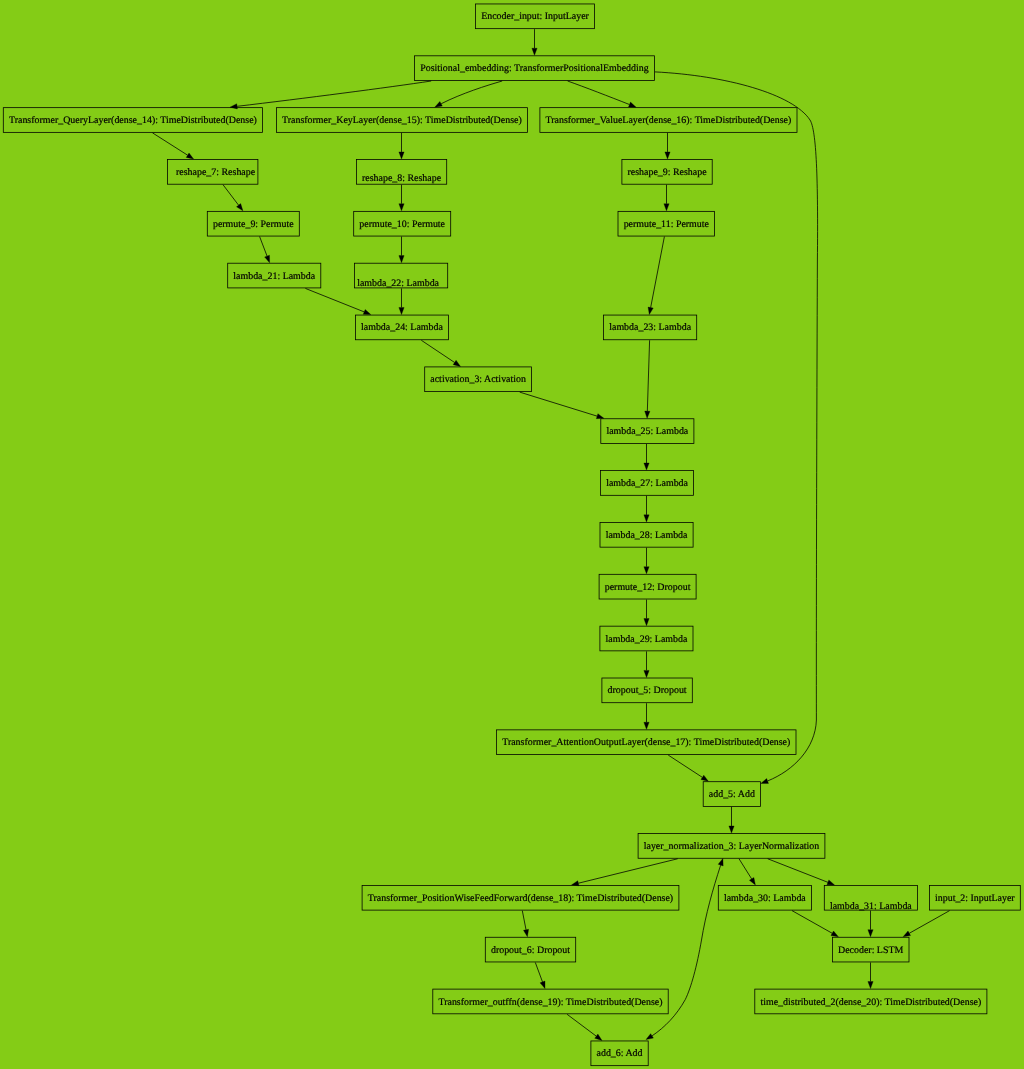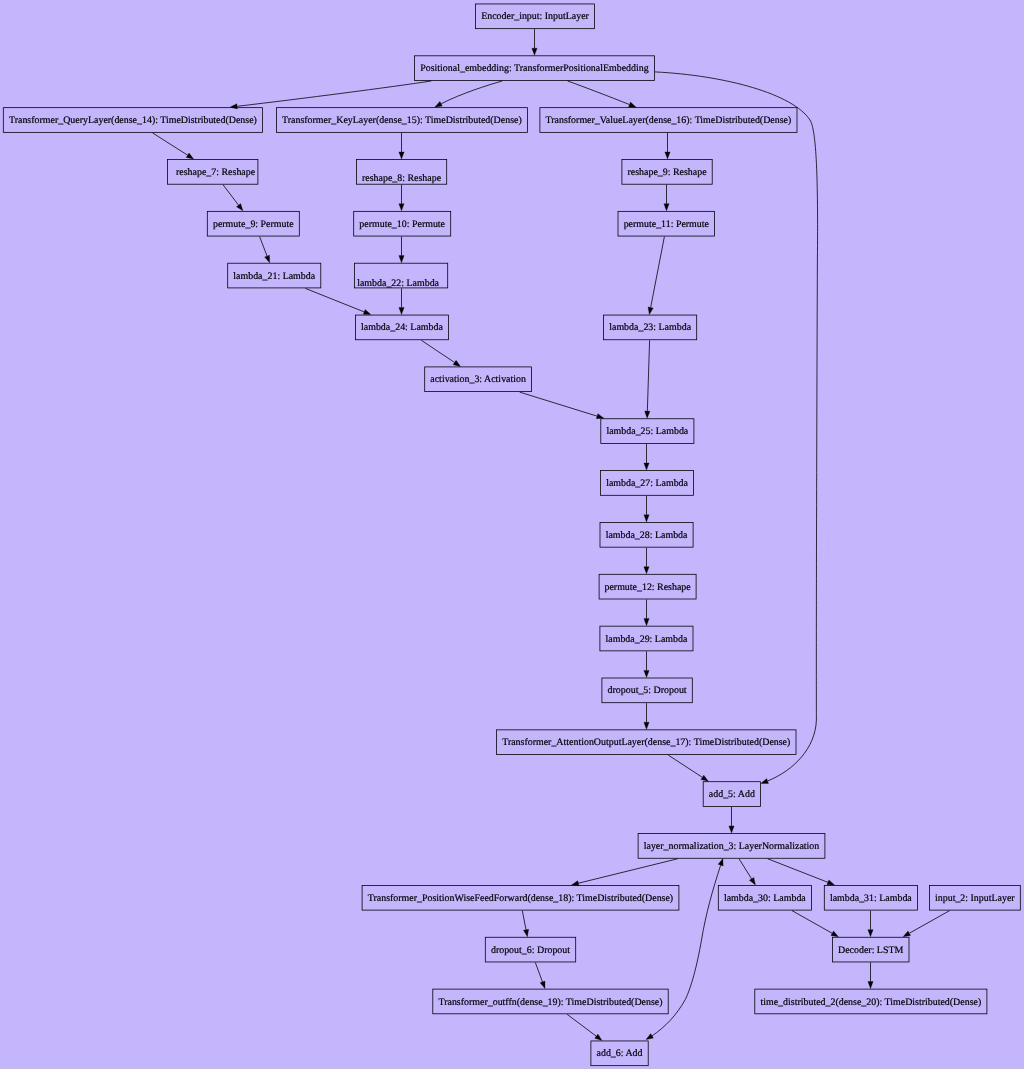--- a/index.html
+++ b/index.html
@@ -1,17 +1,17 @@
 <!DOCTYPE html>
 <html><head>
 <meta charset="utf-8">
 <title>Keras model architecture graph</title>
 <style>
   html,body{margin:0;padding:0;background:#ffffff;}
-  #canvas{position:relative;width:1024px;height:1069px;background:#c4b5fd;overflow:hidden;
+  #canvas{position:relative;width:1024px;height:1069px;background:#84cc16;overflow:hidden;
           font-family:"Liberation Serif", serif;
           -webkit-font-smoothing:antialiased;
           text-rendering:geometricPrecision;}
   #edges{position:absolute;left:0;top:0;width:1024px;height:1069px;pointer-events:none;}
   .node{position:absolute;box-sizing:border-box;background:transparent;white-space:nowrap;}
   .node .lbl{position:absolute;left:0;right:0;text-align:center;font-size:9.93px;color:#000000;
              line-height:25.7px;top:0.9px;transform:translateZ(0);-webkit-text-stroke:0.2px #000000;}
   .edge{fill:none;stroke:#000000;stroke-width:0.78;stroke-linejoin:round;stroke-linecap:butt;}
   .ahead{fill:#000000;stroke:#000000;stroke-width:0.3;stroke-linejoin:miter;}
 </style>
@@ -183,21 +183,21 @@
     <div class="node" style="left: 600.3px; top: 418.26px; width: 94.1px; height: 25.7px;">
       <span class="lbl" style="color: rgb(0, 0, 0);">lambda_25: Lambda</span>
     </div>
     <div class="node" style="left: 600px; top: 470.11px; width: 94.1px; height: 26px;">
       <span class="lbl" style="color: rgb(0, 0, 0);">lambda_27: Lambda</span>
     </div>
     <div class="node" style="left: 599.5px; top: 521.96px; width: 94.1px; height: 25.7px;">
       <span class="lbl" style="color: rgb(0, 0, 0);">lambda_28: Lambda</span>
     </div>
     <div class="node" style="left: 598.6px; top: 573.81px; width: 98px; height: 25.7px;">
-      <span class="lbl" style="color: rgb(0, 0, 0);">permute_12: Reshape</span>
+      <span class="lbl" style="color: rgb(0, 0, 0);">permute_12: Dropout</span>
     </div>
     <div class="node" style="left: 599.4px; top: 625.66px; width: 94.1px; height: 25.7px;">
       <span class="lbl" style="color: rgb(0, 0, 0);">lambda_29: Lambda</span>
     </div>
     <div class="node" style="left: 601.4px; top: 677.51px; width: 91.4px; height: 25.7px;">
       <span class="lbl" style="color: rgb(0, 0, 0);">dropout_5: Dropout</span>
     </div>
     <div class="node" style="left: 496px; top: 729.36px; width: 300.5px; height: 25.7px;">
       <span class="lbl" style="color: rgb(0, 0, 0);">Transformer_AttentionOutputLayer(dense_17): TimeDistributed(Dense)</span>
     </div>
@@ -207,21 +207,21 @@
     <div class="node" style="left: 637.6px; top: 833.06px; width: 187.8px; height: 25.7px;">
       <span class="lbl" style="color: rgb(0, 0, 0);">layer_normalization_3: LayerNormalization</span>
     </div>
     <div class="node" style="left: 361.6px; top: 884.91px; width: 317.8px; height: 25.7px;">
       <span class="lbl" style="color: rgb(0, 0, 0);">Transformer_PositionWiseFeedForward(dense_18): TimeDistributed(Dense)</span>
     </div>
     <div class="node" style="left: 717.8px; top: 884.91px; width: 94.1px; height: 25.7px;">
       <span class="lbl" style="color: rgb(0, 0, 0);">lambda_30: Lambda</span>
     </div>
     <div class="node" style="left: 823.8px; top: 884.91px; width: 94.1px; height: 25.7px;">
-      <span class="lbl" style="color: rgb(0, 0, 0);">lambda_31: Lambda</span>
+      <span class="lbl" style="color: rgb(0, 0, 0); margin-top: 8px;">lambda_31: Lambda</span>
     </div>
     <div class="node" style="left: 928.9px; top: 884.91px; width: 91.9px; height: 25.7px;">
       <span class="lbl" style="color: rgb(0, 0, 0);">input_2: InputLayer</span>
     </div>
     <div class="node" style="left: 484.8px; top: 936.76px; width: 91.4px; height: 25.7px;">
       <span class="lbl" style="color: rgb(0, 0, 0);">dropout_6: Dropout</span>
     </div>
     <div class="node" style="left: 831.9px; top: 936.76px; width: 77.6px; height: 25.7px;">
       <span class="lbl" style="color: rgb(0, 0, 0);">Decoder: LSTM</span>
     </div>

